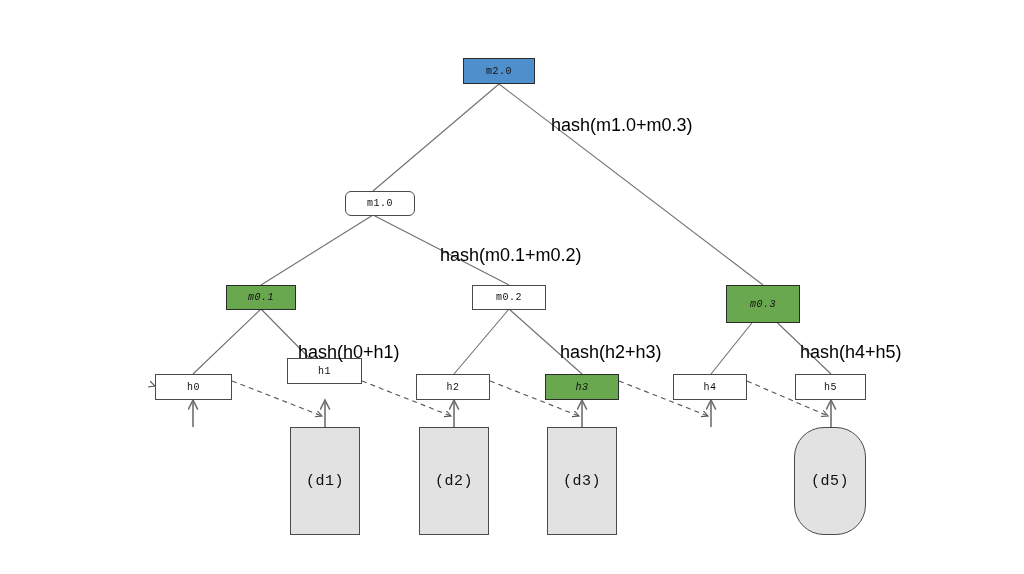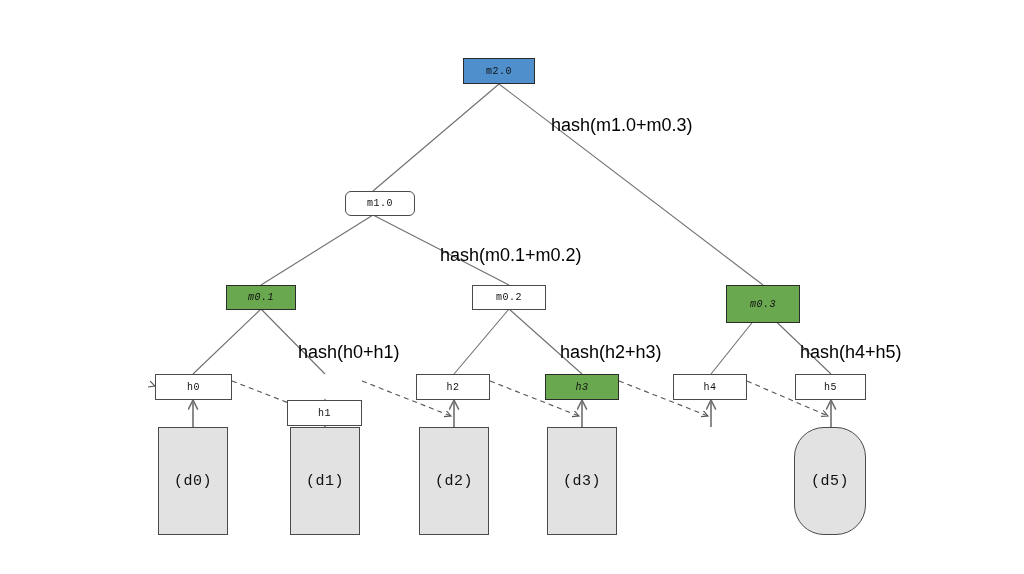--- a/index.html
+++ b/index.html
@@ -128,27 +128,26 @@
 
   <div class="node node-blue" style="left:463px; top:58px; width:72px; height:26px;">m2.0</div>
 
   <div class="node node-white" style="left:345px; top:191px; width:70px; height:25px;border-radius:6px;">m1.0</div>
 
   <div class="node node-green" style="left:226px; top:285px; width:70px; height:25px;">m0.1</div>
   <div class="node node-white" style="left:472px; top:285px; width:74px; height:25px;">m0.2</div>
   <div class="node node-green" style="left:726px; top:285px; width:74px; height:38px;">m0.3</div>
 
   <div class="node node-white" style="left:155px; top:374px; width:77px; height:26px;">h0</div>
-  <div class="node node-white" style="left:287px; top:358px; width:75px; height:26px;margin-top:42px;">h1</div>
+  <div class="node node-white" style="left:287px; top:358px; width:75px; height:26px;">h1</div>
   <div class="node node-white" style="left:416px; top:374px; width:74px; height:26px;">h2</div>
   <div class="node node-green" style="left:545px; top:374px; width:74px; height:26px;">h3</div>
   <div class="node node-white" style="left:673px; top:374px; width:74px; height:26px;">h4</div>
   <div class="node node-white" style="left:795px; top:374px; width:71px; height:26px;">h5</div>
 
-  <div class="datablock" style="left:158px; top:427px; width:70px; height:108px;">(d0)</div>
   <div class="datablock" style="left:290px; top:427px; width:70px; height:108px;">(d1)</div>
   <div class="datablock" style="left:419px; top:427px; width:70px; height:108px;">(d2)</div>
   <div class="datablock" style="left:547px; top:427px; width:70px; height:108px;">(d3)</div>
   <div class="datablock" style="left:794px; top:427px; width:72px; height:108px;border-radius:30px;">(d5)</div>
 
   <div class="edge-label" style="left:551px; top:99px;">hash(m1.0+m0.3)</div>
   <div class="edge-label" style="left:440px; top:229px;">hash(m0.1+m0.2)</div>
   <div class="edge-label" style="left:298px; top:326px;">hash(h0+h1)</div>
   <div class="edge-label" style="left:560px; top:326px;">hash(h2+h3)</div>
   <div class="edge-label" style="left:800px; top:326px;">hash(h4+h5)</div>

